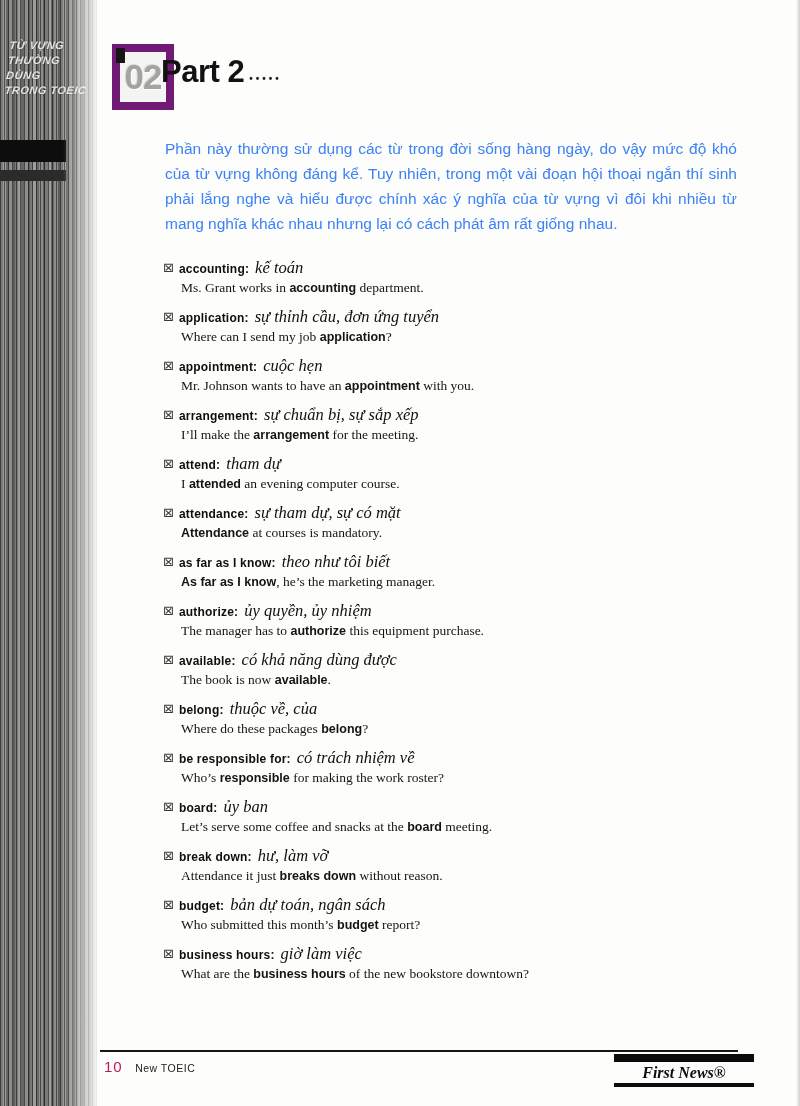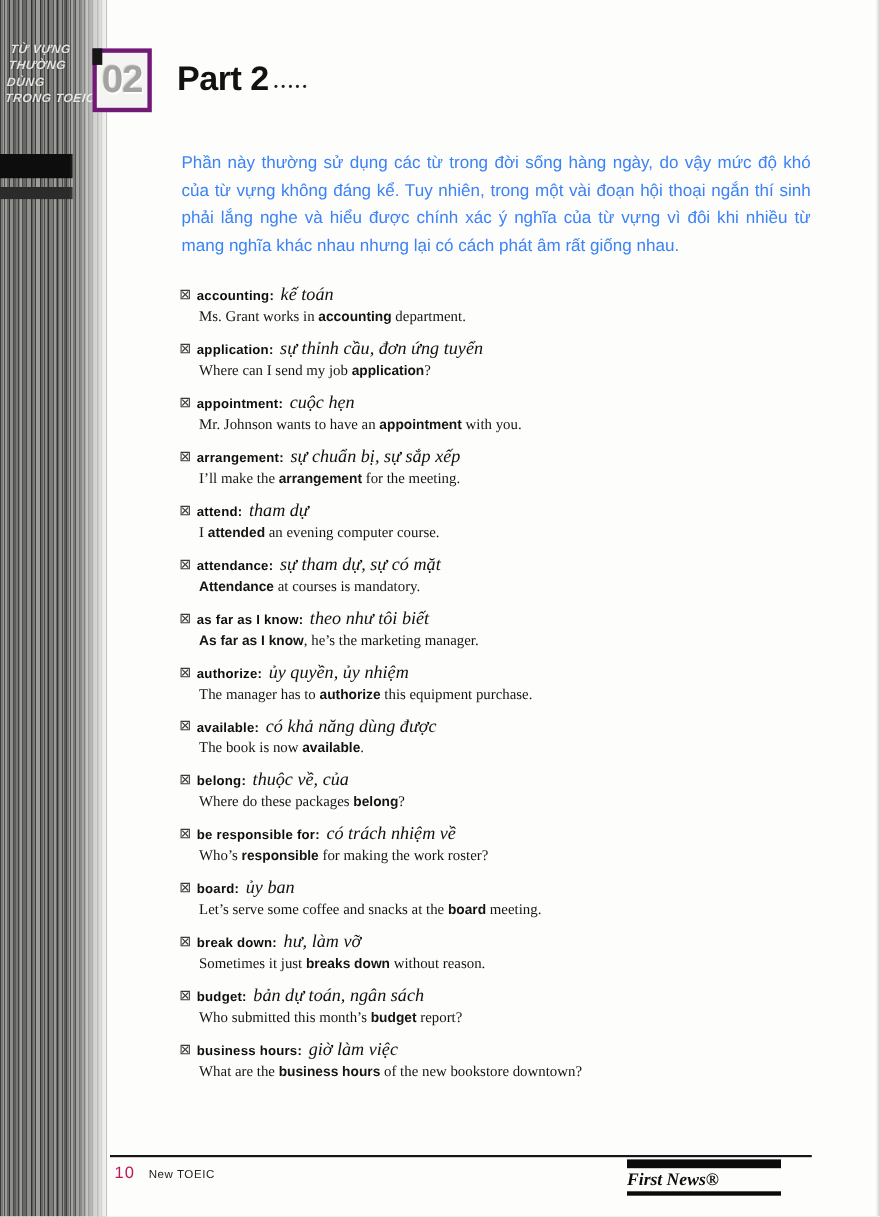--- a/index.html
+++ b/index.html
@@ -21,22 +21,22 @@
   }
   .band1{position:absolute;left:0;top:140px;width:66px;height:22px;background:#0d0d0d;}
   .band2{position:absolute;left:0;top:170px;width:66px;height:11px;background:#2b2b2b;}
   .spine-text{
     position:absolute;left:7px;top:38px;color:#e3e3e0;font-size:11px;
     font-style:italic;font-weight:bold;line-height:15px;letter-spacing:.5px;
     text-shadow:0 0 2px rgba(0,0,0,.4);transform:skewX(-6deg);
   }
   
   .part-badge{
-    position:absolute;left:84px;top:44px;width:46px;height:50px;
-    border:4px solid #701a75;background:#f4f4f2;
+    position:absolute;left:112px;top:44px;width:46px;height:50px;
+    border:8px solid #701a75;background:#f4f4f2;
     display:flex;align-items:center;justify-content:center;
   }
   .part-badge::before{
     content:"";position:absolute;left:-4px;top:-4px;width:9px;height:15px;background:#161616;
   }
   .part-number{
     font-size:35px;font-weight:bold;color:#a3a3a0;letter-spacing:-1px;
     text-shadow:1px 1px 0 #fff,-1px -1px 0 #d9d9d6;
   }
   .page-title{
@@ -65,21 +65,21 @@
   .example{
     margin-left:18px;line-height:17px;
     font-family:"Liberation Serif",serif;font-size:13.5px;color:#141414;
   }
   .example b{font-family:"Liberation Sans",sans-serif;font-weight:bold;font-size:12.5px;}
   
   .footer-rule{position:absolute;left:100px;top:1050px;width:638px;border-top:2px solid #161616;}
   .footer-left{position:absolute;left:104px;top:1058px;}
   .footer-page{font-size:15px;color:#be185d;letter-spacing:1px;}
   .footer-book{font-size:10.5px;color:#222;margin-left:8px;letter-spacing:.5px;}
-  .publisher{position:absolute;left:570px;top:1054px;width:140px;text-align:left;}
+  .publisher{position:absolute;left:614px;top:1054px;width:140px;text-align:center;}
   .pub-bar-top{height:8px;background:#0b0b0b;margin-bottom:2px;}
   .pub-bar-bottom{height:4px;background:#0b0b0b;margin-top:1px;}
   .pub-name{
     font-family:"Liberation Serif",serif;font-style:italic;font-weight:bold;
     font-size:16px;color:#0d0d0d;line-height:18px;display:block;
   }
   
   .right-edge{position:absolute;right:0;top:0;width:4px;height:100%;
     background:linear-gradient(90deg,rgba(0,0,0,0),rgba(0,0,0,.18));}
 </style>
@@ -150,21 +150,21 @@
       <div class="entry">
         <div class="entry-head"><span class="checkbox">⊠</span><span class="term">be responsible for:</span><span class="meaning">có trách nhiệm về</span></div>
         <div class="example"><span>Who’s </span><b>responsible</b><span> for making the work roster?</span></div>
       </div>
       <div class="entry">
         <div class="entry-head"><span class="checkbox">⊠</span><span class="term">board:</span><span class="meaning">ủy ban</span></div>
         <div class="example"><span>Let’s serve some coffee and snacks at the </span><b>board</b><span> meeting.</span></div>
       </div>
       <div class="entry">
         <div class="entry-head"><span class="checkbox">⊠</span><span class="term">break down:</span><span class="meaning">hư, làm vỡ</span></div>
-        <div class="example"><span>Sometimes it just </span><b>breaks down</b><span> without reason.</span></div>
+        <div class="example"><span>Attendance it just </span><b>breaks down</b><span> without reason.</span></div>
       </div>
       <div class="entry">
         <div class="entry-head"><span class="checkbox">⊠</span><span class="term">budget:</span><span class="meaning">bản dự toán, ngân sách</span></div>
         <div class="example"><span>Who submitted this month’s </span><b>budget</b><span> report?</span></div>
       </div>
       <div class="entry">
         <div class="entry-head"><span class="checkbox">⊠</span><span class="term">business hours:</span><span class="meaning">giờ làm việc</span></div>
         <div class="example"><span>What are the </span><b>business hours</b><span> of the new bookstore downtown?</span></div>
       </div>
     </div>

